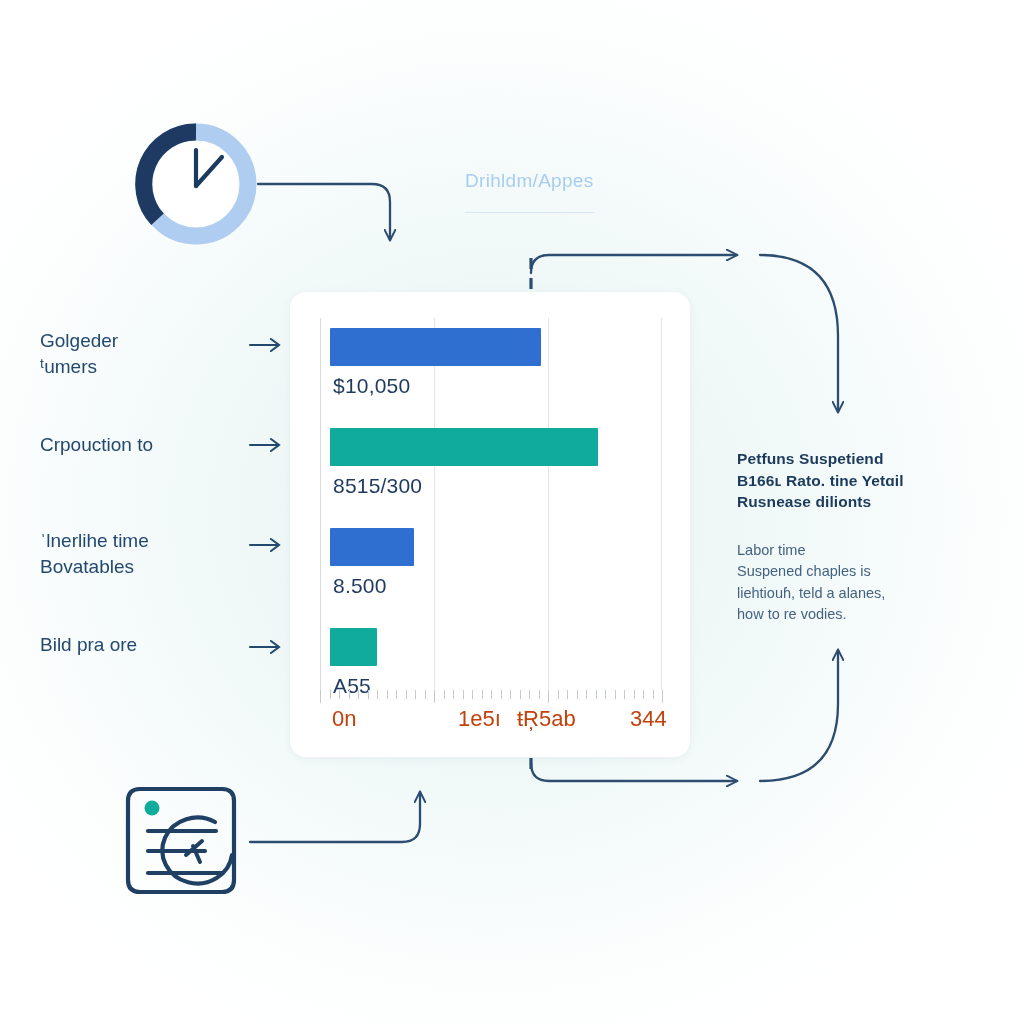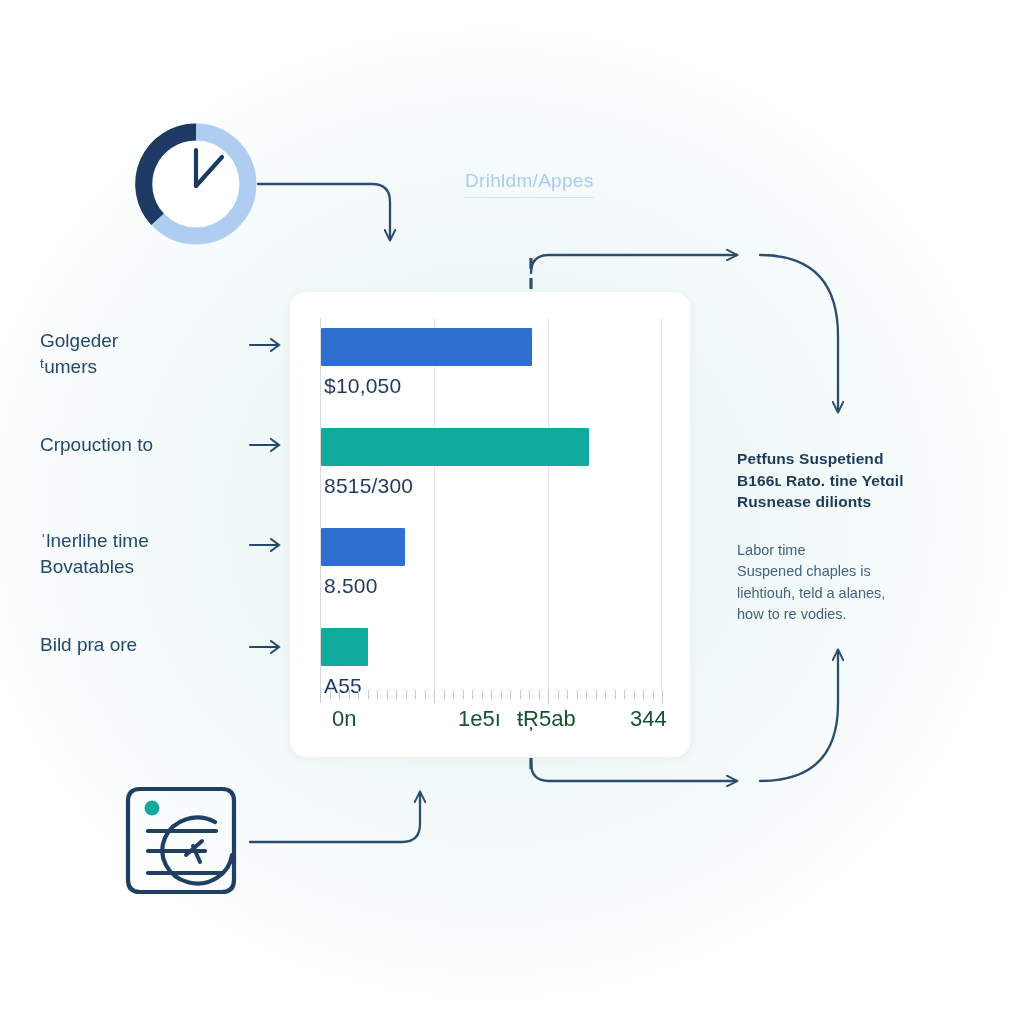--- a/index.html
+++ b/index.html
@@ -23,47 +23,47 @@
     left:290px;top:292px;width:400px;height:465px;
     background:#ffffff;border-radius:16px;
     box-shadow:0 2px 10px rgba(30,60,90,.06);
   }
 
   
   #plot{position:absolute;left:30px;top:26px;width:342px;height:372px;}
   .gridline{position:absolute;top:0;width:1px;height:372px;background:#e3e6e8;}
   .axisline{position:absolute;left:0;top:0;width:1px;height:372px;background:#d8dcde;}
 
-  .barrow{position:absolute;left:0;width:100%;}
+  .barrow{position:absolute;left:9px;width:100%;}
   .bar{position:absolute;left:1px;height:38px;border-radius:1px;}
   .barval{
     position:absolute;left:4px;font-size:21px;color:#1f3a5f;
     letter-spacing:.2px;white-space:nowrap;
   }
 
   
   #ticks{position:absolute;left:30px;top:398px;width:342px;height:14px;}
   .tick{position:absolute;top:0;width:1px;background:#c4cace;}
   .tick.major{height:13px;}
   .tick.minor{height:9px;}
 
   
   #xlabels{position:absolute;left:20px;top:414px;width:362px;height:34px;}
-  .xlab{position:absolute;top:0;font-size:22px;color:#14532d;white-space:nowrap;}
+  .xlab{position:absolute;top:0;font-size:22px;color:#c2410c;white-space:nowrap;}
 
   
   .catlabel{
     position:absolute;text-align:left;font-size:19px;line-height:26px;
     color:#23496e;white-space:pre-line;
   }
 
   
   #title{
     left:465px;top:170px;font-size:19px;color:#a8cdef;
-    letter-spacing:.3px;border-bottom:1.5px solid #d4e6f7;padding-bottom:5px;
+    letter-spacing:.3px;border-bottom:1.5px solid #d4e6f7;padding-bottom:20px;
   }
 
   
   #rightblock{left:737px;top:448px;width:200px;}
   #rightblock .hd{
     font-size:15.5px;line-height:21.5px;font-weight:bold;color:#1b3a5c;
     white-space:pre-line;letter-spacing:.1px;
   }
   #rightblock .bd{
     margin-top:27px;font-size:14.5px;line-height:21.5px;color:#44627f;

